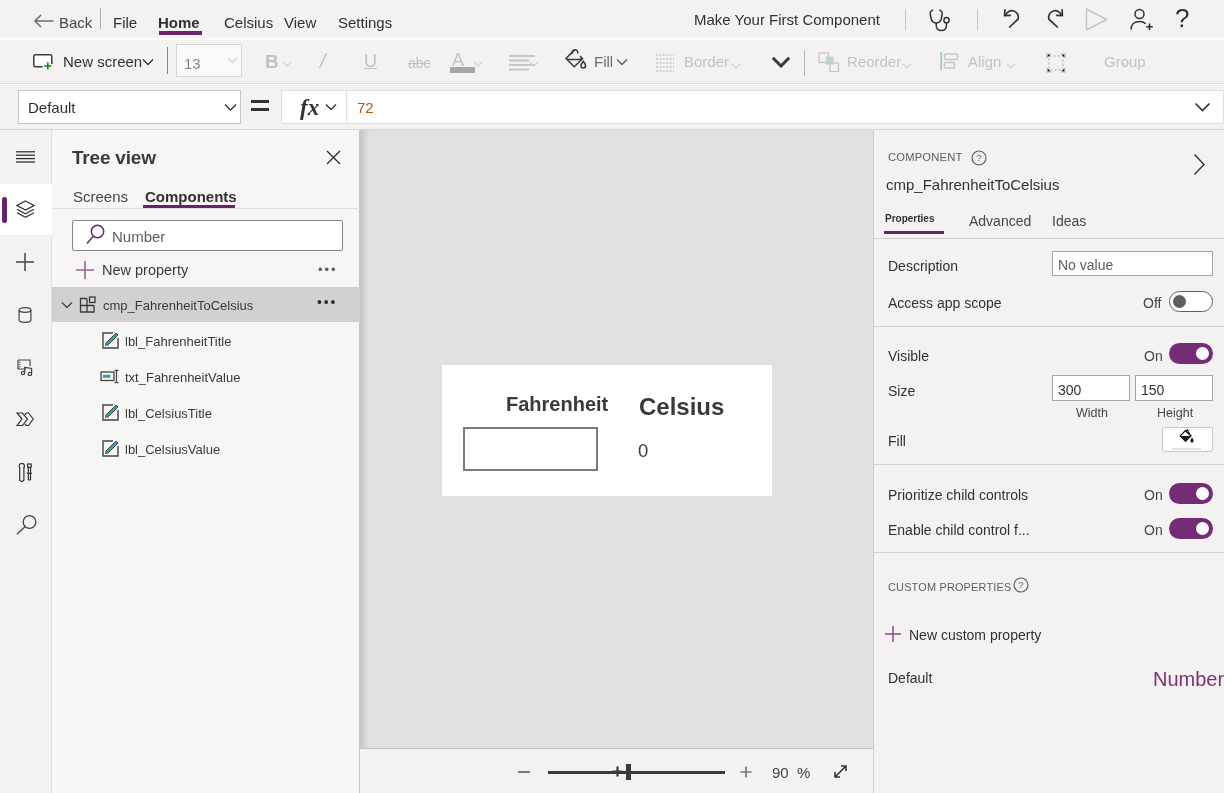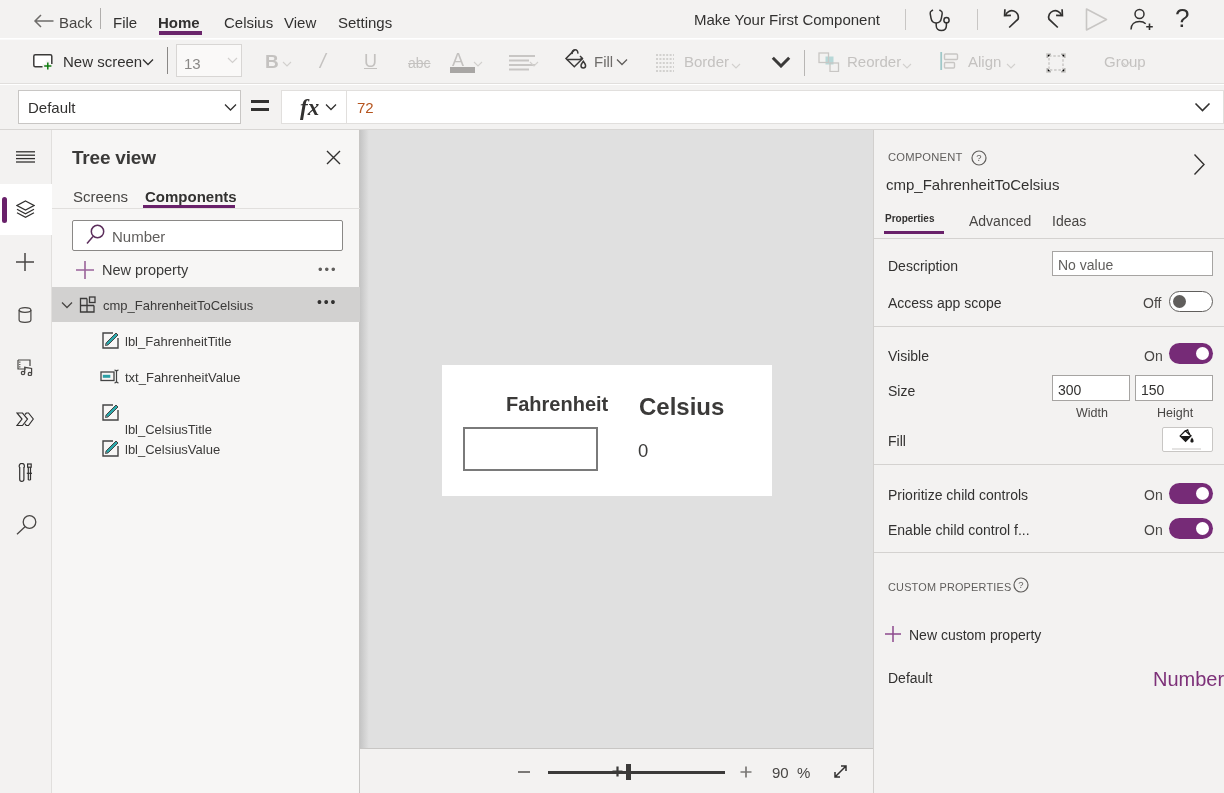--- a/index.html
+++ b/index.html
@@ -330,21 +330,21 @@
 </svg>
   </div>
 <div class="t" style="left:125px; top:370px; font-size:13px; color:#3b3a39;">txt_FahrenheitValue</div>
 <div class="abs" style="left:102px; top:404px;">
     <svg width="17" height="17" viewBox="0 0 17 17">
   <path d="M16 6 V16 H1 V1 H11" fill="none" stroke="#444" stroke-width="1.4"></path>
   <path d="M4.5 12.5 L12.8 4.2 L14.8 2.2" fill="none" stroke="#29a8ab" stroke-width="2.6"></path>
   <path d="M3.5 13.5 L4.2 10.8 L14 1 L16 3 L6.2 12.8 Z" fill="none" stroke="#444" stroke-width="1"></path>
 </svg>
   </div>
-<div class="t" style="left:125px; top:406px; font-size:13px; color:#3b3a39;margin-top:16px;">lbl_CelsiusTitle</div>
+<div class="t" style="left:125px; top:406px; font-size:13px; color:#3b3a39;">lbl_CelsiusTitle</div>
 <div class="abs" style="left:102px; top:440px;">
     <svg width="17" height="17" viewBox="0 0 17 17">
   <path d="M16 6 V16 H1 V1 H11" fill="none" stroke="#444" stroke-width="1.4"></path>
   <path d="M4.5 12.5 L12.8 4.2 L14.8 2.2" fill="none" stroke="#29a8ab" stroke-width="2.6"></path>
   <path d="M3.5 13.5 L4.2 10.8 L14 1 L16 3 L6.2 12.8 Z" fill="none" stroke="#444" stroke-width="1"></path>
 </svg>
   </div>
 <div class="t" style="left:125px; top:442px; font-size:13px; color:#3b3a39;">lbl_CelsiusValue</div>
 
 <div class="abs" style="left:442px; top:365px; width:330px; height:131px; background:#fff;"></div>

